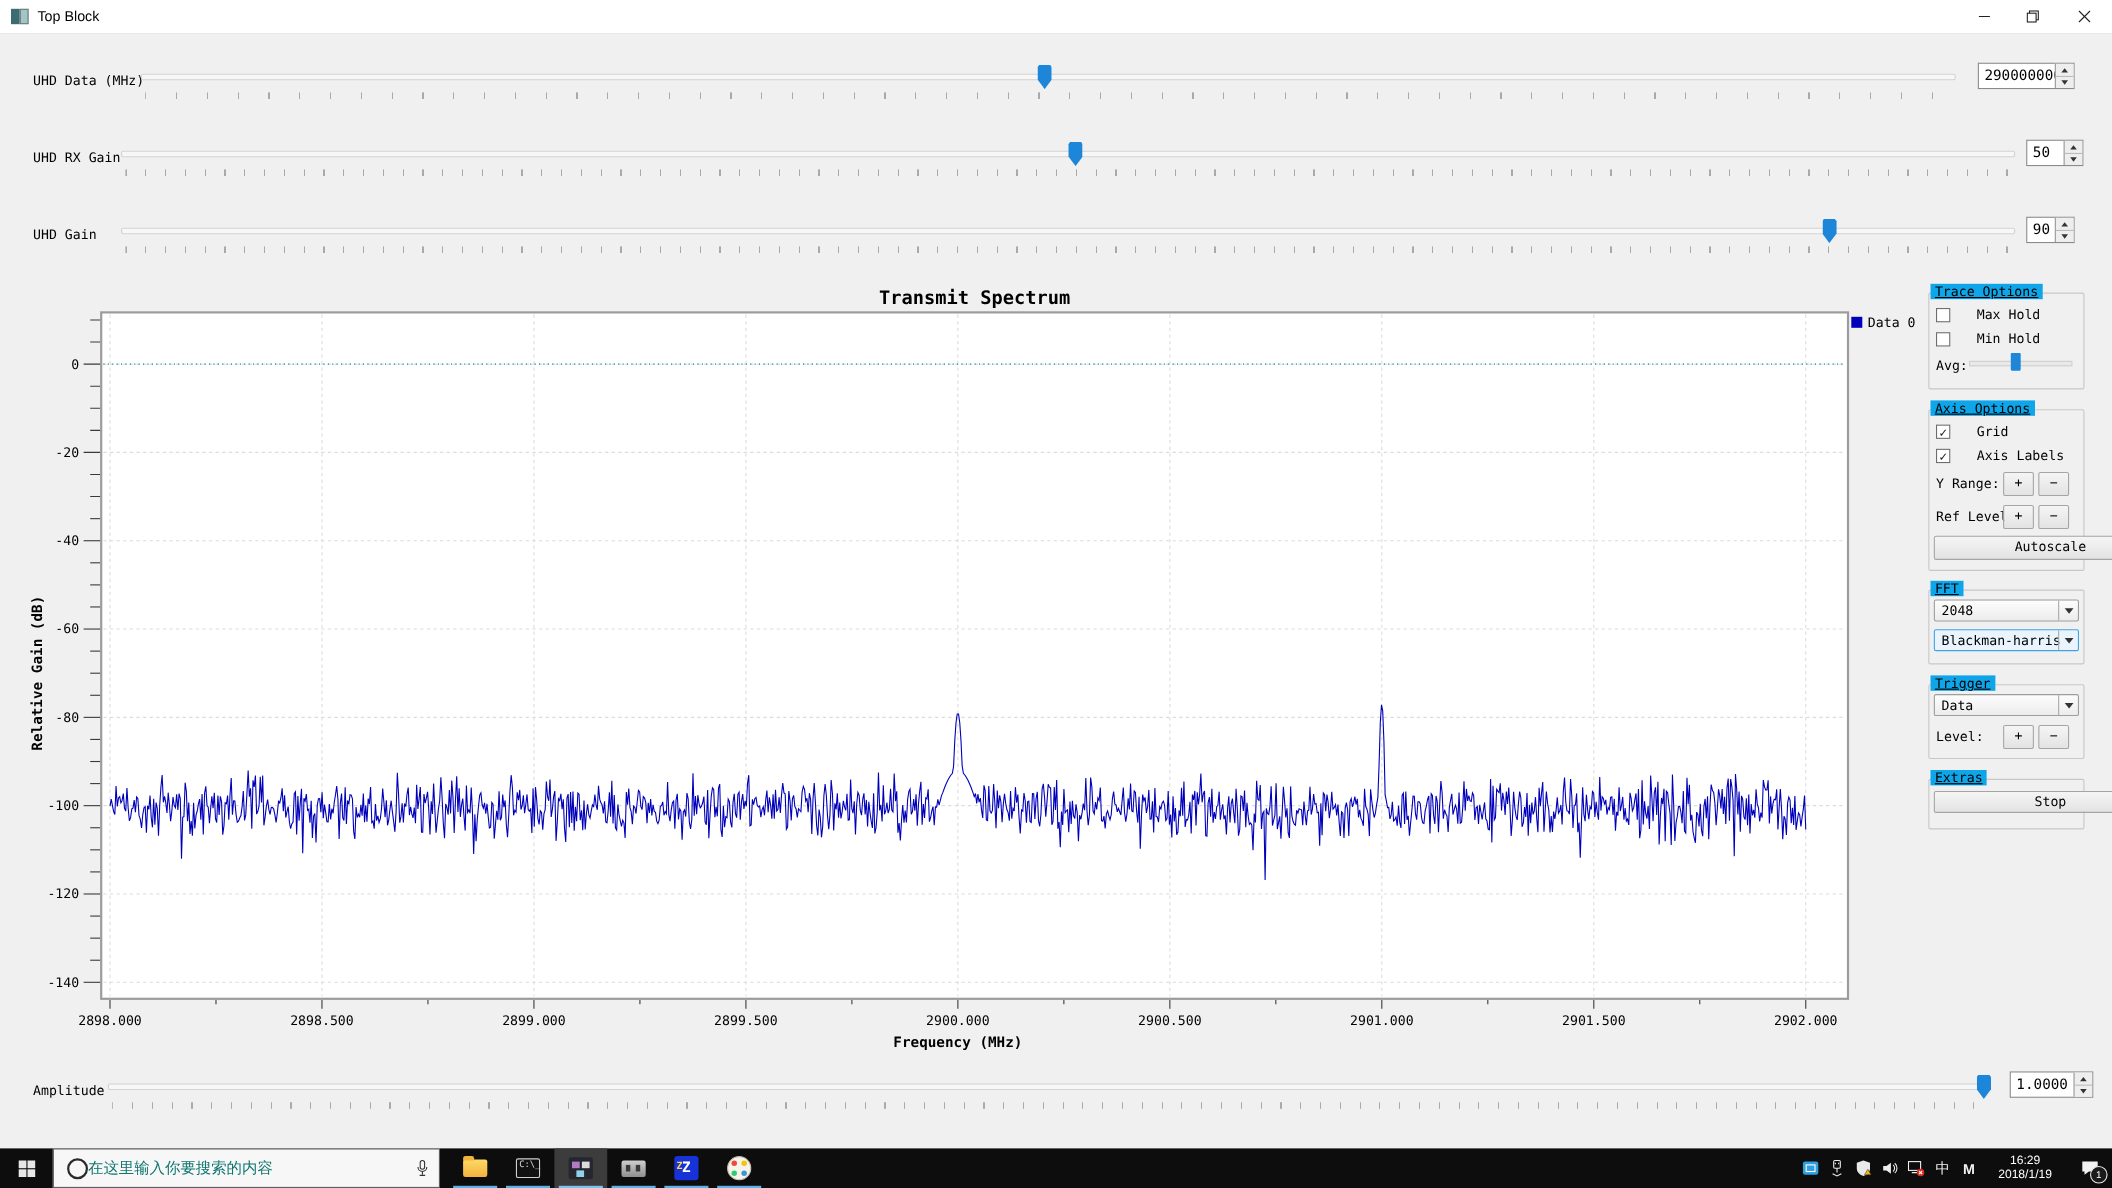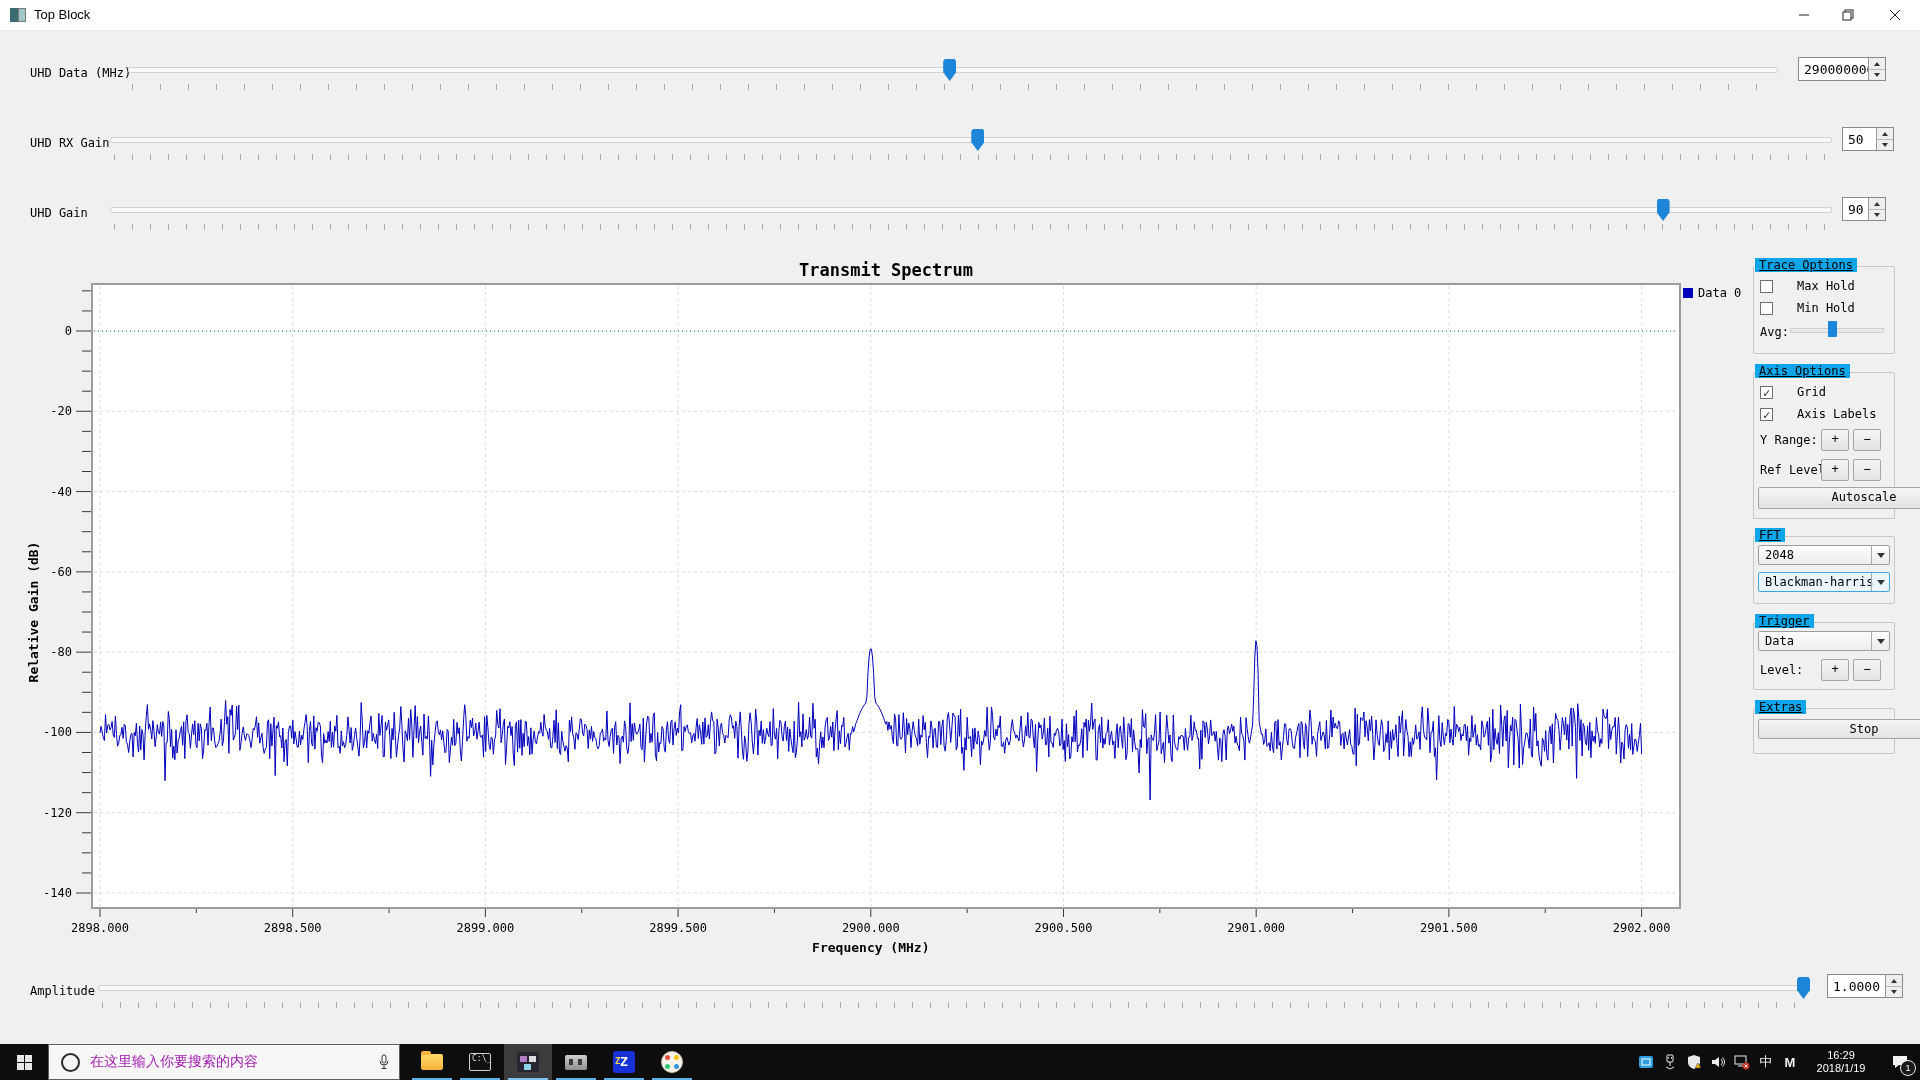--- a/index.html
+++ b/index.html
@@ -59,21 +59,21 @@
   .combo.focused{border:1px solid #41a3e5;background:#e9f4fd;}
 
   
   .taskbar{position:absolute;left:0;top:1044px;width:1920px;height:36px;background:#0d0d0d;}
   .start{position:absolute;left:0;top:0;width:48px;height:36px;display:flex;align-items:center;justify-content:center;}
   .winlogo{display:grid;grid-template-columns:7px 7px;grid-template-rows:7px 7px;gap:1px;}
   .winlogo span{background:#e7e7e7;}
   .searchbox{position:absolute;left:48px;top:0;width:352px;height:36px;background:#f7f7f7;
              border:1px solid #5e5e5e;box-sizing:border-box;display:flex;align-items:center;}
   .cortana{width:15px;height:15px;border:2px solid #2a2a2a;border-radius:50%;margin-left:12px;}
-  .searchtext{margin-left:10px;font-size:14px;color:#a21caf;font-family:"Liberation Sans",sans-serif;white-space:nowrap;
+  .searchtext{font-size:14px;color:#0f766e;font-family:"Liberation Sans",sans-serif;white-space:nowrap;
               overflow:hidden;flex:1;}
   .micwrap{width:30px;display:flex;justify-content:center;}
   .appslot{position:absolute;top:0;width:48px;height:36px;display:flex;align-items:center;justify-content:center;}
   .appslot.active{background:#3c3c3c;}
   .appslot .under{position:absolute;left:4px;right:4px;bottom:0;height:2px;background:#5fb2e8;}
   .tray{position:absolute;right:0;top:0;height:36px;display:flex;align-items:center;}
   .trayicon{width:24px;height:36px;display:flex;align-items:center;justify-content:center;color:#f2f2f2;
             font-size:13px;position:relative;}
   .clock{width:78px;text-align:center;color:#fff;font-size:11px;line-height:13px;font-family:"Liberation Sans",sans-serif;}
   .notif{width:40px;position:relative;display:flex;align-items:center;justify-content:center;height:36px;}

